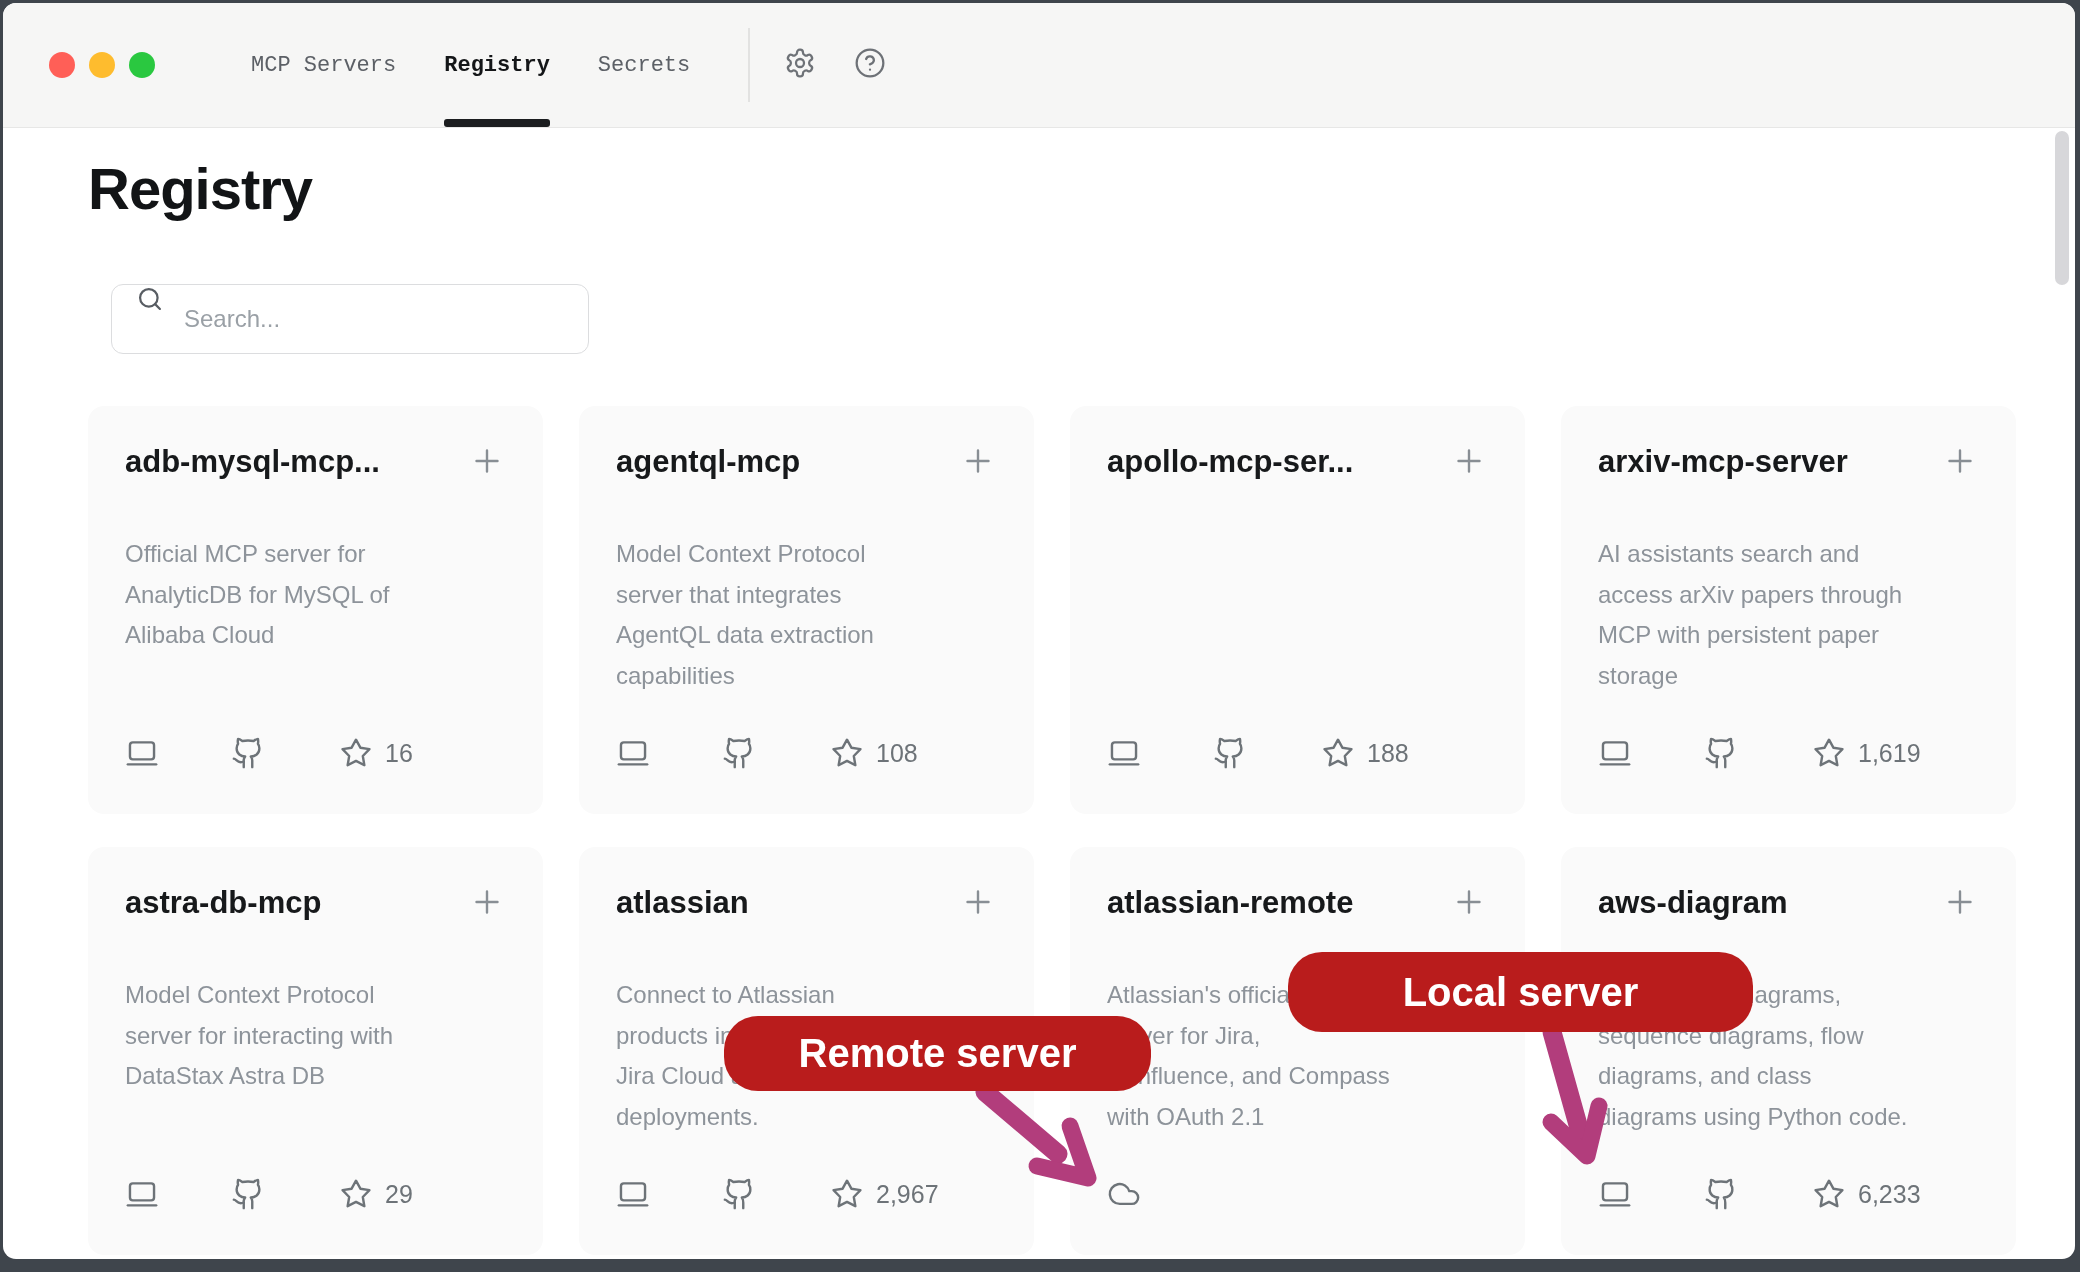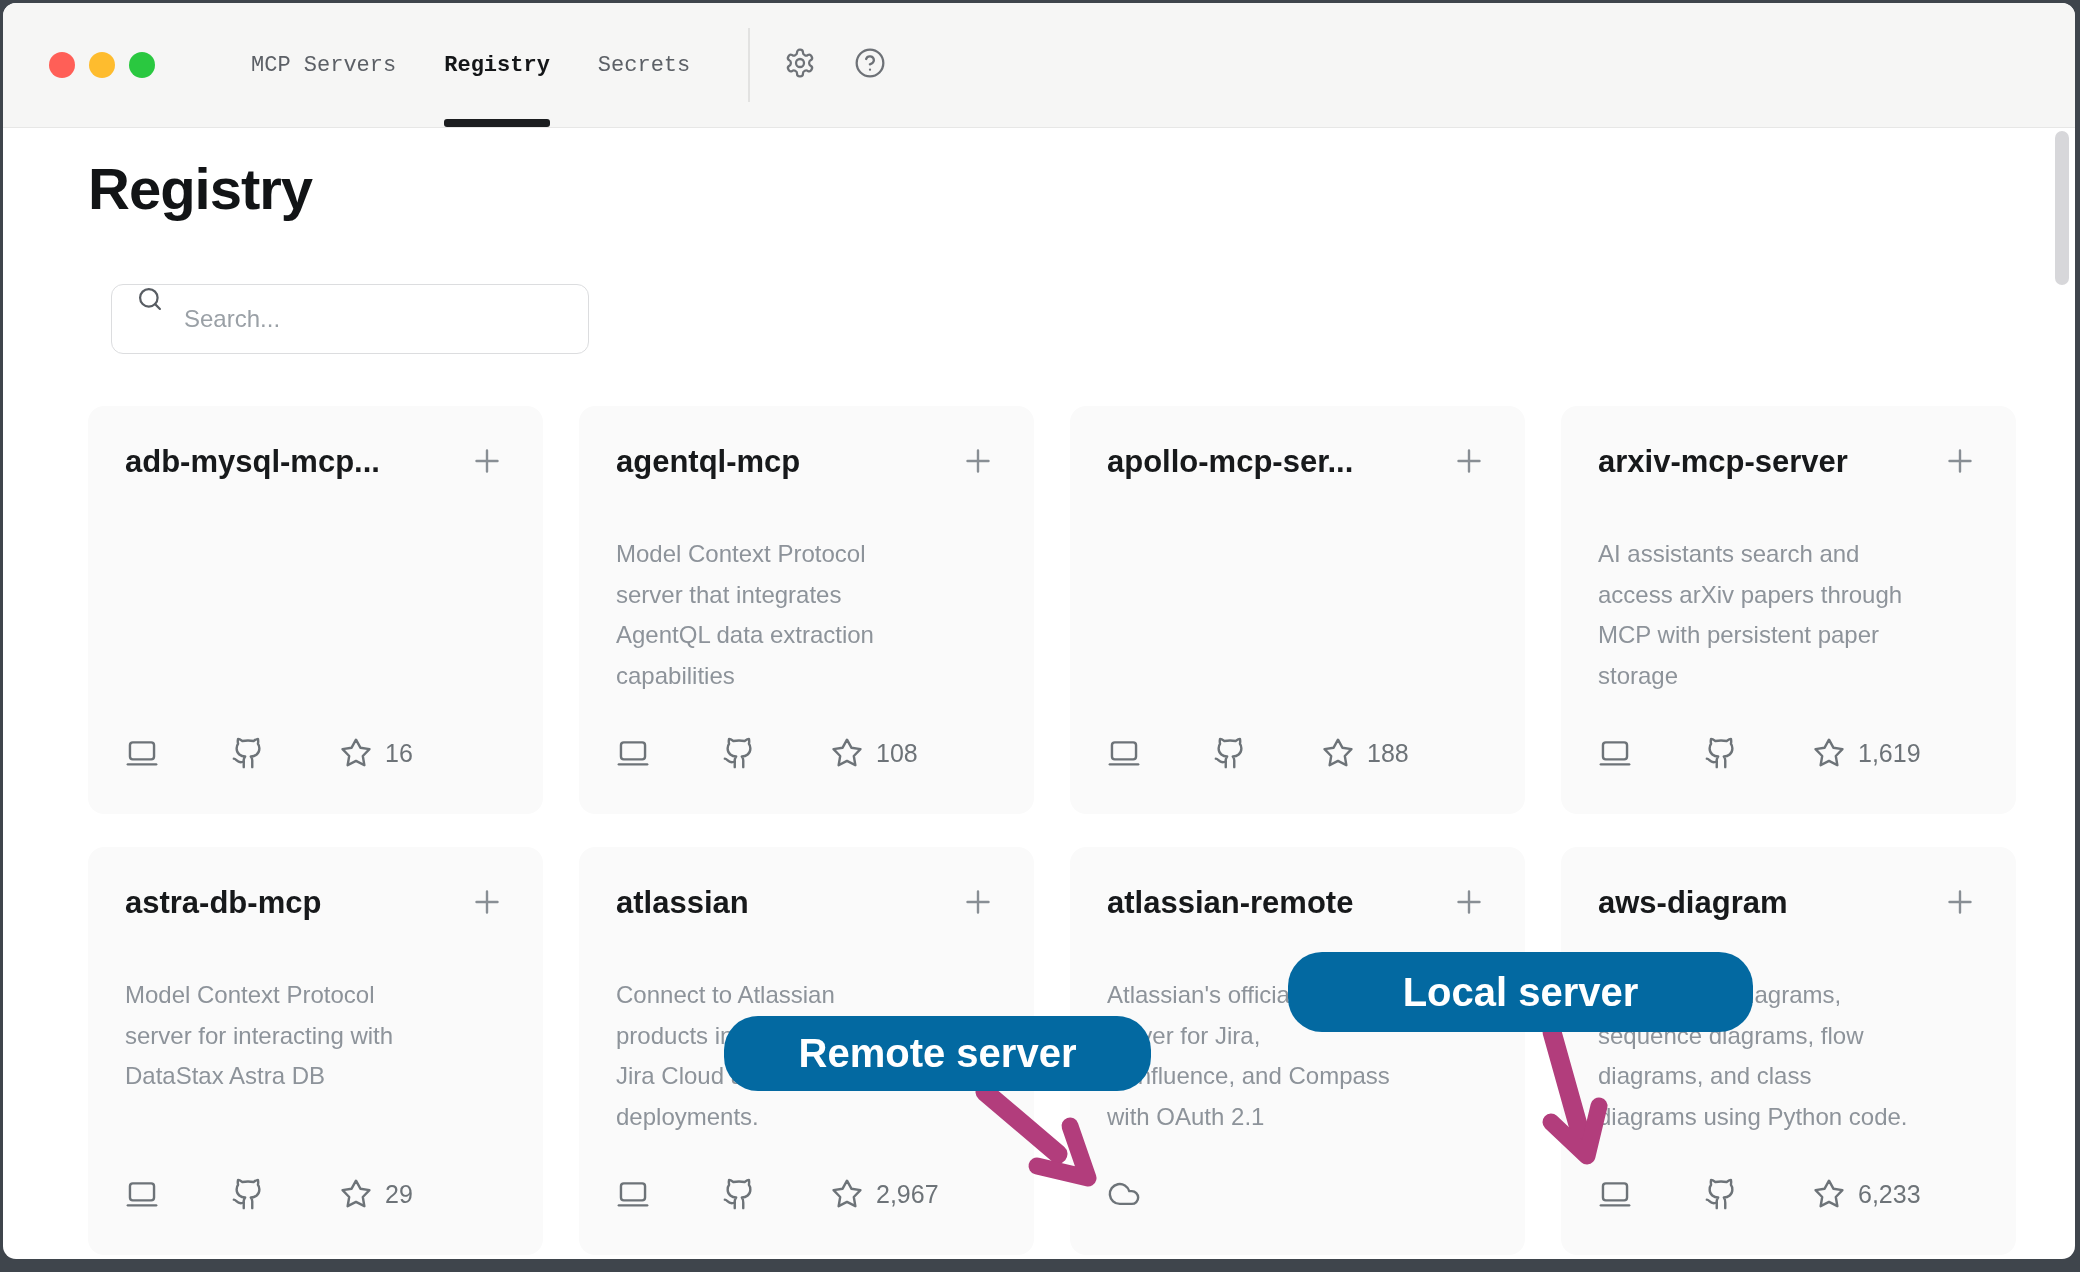--- a/index.html
+++ b/index.html
@@ -90,21 +90,21 @@
   .star-count{font-size:25px;color:#6d7378;margin-left:12px;}
   .cloud-only .f-icon svg{width:38px;height:38px;}
   
   .scroll-thumb{
     position:absolute;right:6px;top:128px;width:14px;height:154px;
     border-radius:7px;background:#d7d7da;
   }
   
   .callout{
     position:absolute;z-index:30;
-    background:#0369a1;color:#ffffff;
+    background:#b91c1c;color:#ffffff;
     font-size:40px;font-weight:700;
     display:flex;align-items:center;justify-content:center;
     border-radius:34px;white-space:nowrap;
   }
   .callout.remote{left:724px;top:1016px;width:427px;height:75px;}
   .callout.local{left:1288px;top:952px;width:465px;height:80px;}
   .arrow-layer{position:absolute;left:0;top:0;width:2080px;height:1272px;z-index:25;pointer-events:none;}
 </style>
 </head>
 <body>
@@ -160,20 +160,23 @@
 
     <div class="card">
       <div class="card-head">
         <div class="card-title">adb-mysql-mcp...</div>
         <div class="add-btn">
             <span><svg viewBox="0 0 24 24" fill="none" stroke="currentColor" stroke-width="1.6" stroke-linecap="round">
                 <path d="M5 12h14M12 5v14"></path>
               </svg></span>
           </div>
       </div>
+      <div class="card-desc">Official MCP server for
+AnalyticDB for MySQL of
+Alibaba Cloud</div>
       <div class="card-foot">
         <div class="f-icon">
             <svg viewBox="0 0 24 24" fill="none" stroke="currentColor" stroke-width="1.7" stroke-linecap="round" stroke-linejoin="round">
               <rect x="3.5" y="4.5" width="17" height="12" rx="2"></rect>
               <path d="M2 20h20"></path>
             </svg>
           </div>
         <div class="f-icon">
             <svg viewBox="0 0 24 24" fill="none" stroke="currentColor" stroke-width="1.7" stroke-linecap="round" stroke-linejoin="round">
               <path d="M15 22v-4a4.8 4.8 0 0 0-1-3.5c3 0 6-2 6-5.5.08-1.25-.27-2.48-1-3.5.28-1.15.28-2.35 0-3.5 0 0-1 0-3 1.5-2.64-.5-5.36-.5-8 0C6 2 5 2 5 2c-.3 1.15-.3 2.35 0 3.5A5.403 5.403 0 0 0 4 9c0 3.5 3 5.5 6 5.5-.39.49-.68 1.05-.85 1.65-.17.6-.22 1.23-.15 1.85v4"></path>

